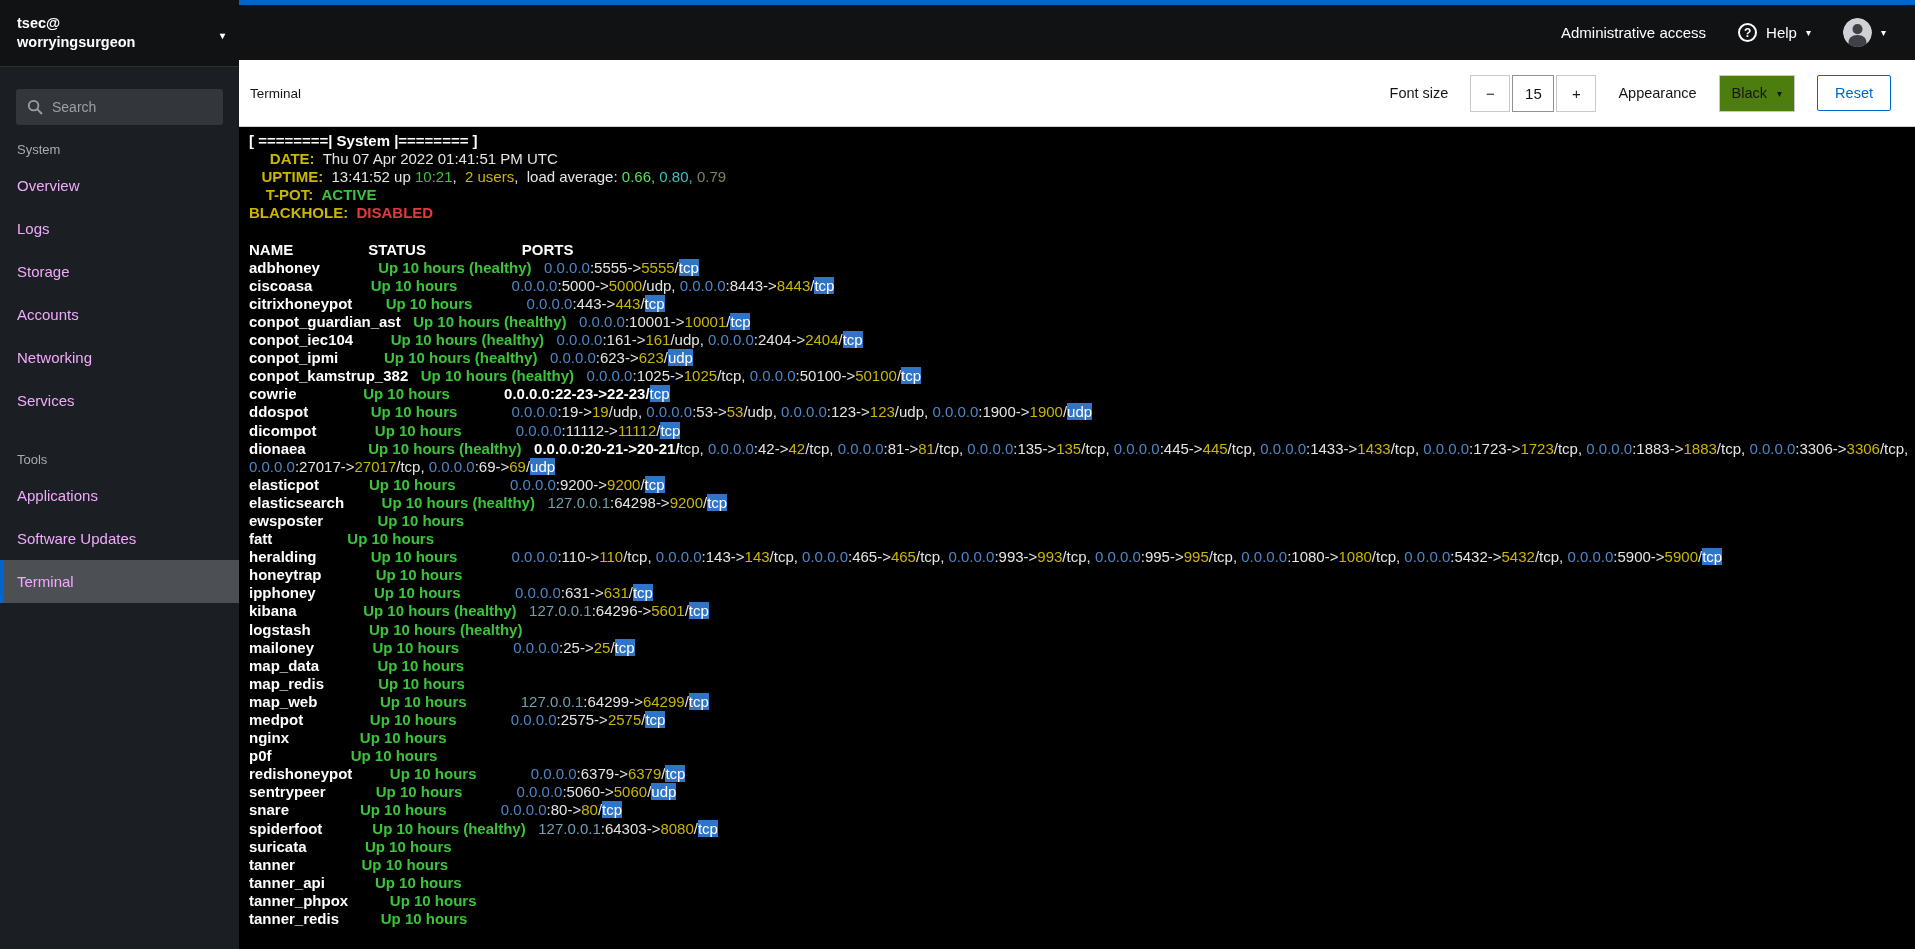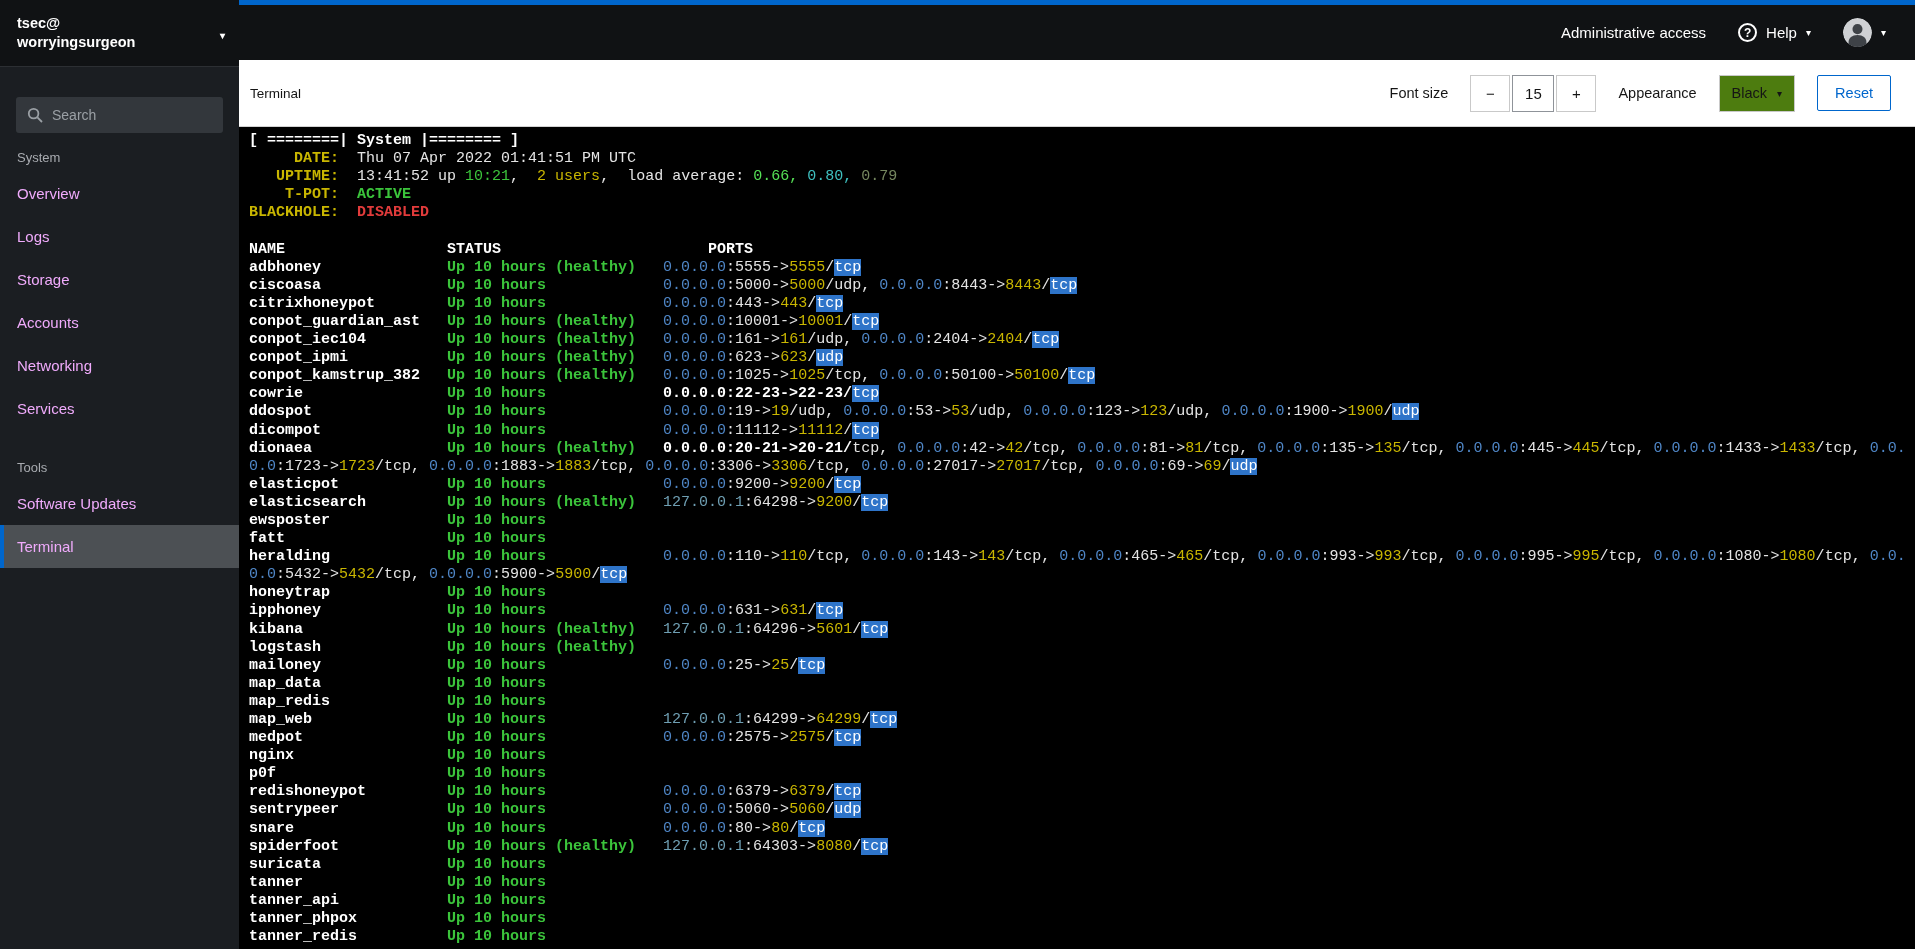--- a/index.html
+++ b/index.html
@@ -23,21 +23,21 @@
     background:var(--masthead-bg,#101214);
     border:none; border-bottom:1px solid #2c2f33;
     color:#fff; font-family:inherit;
     font-size:14.5px; font-weight:700; line-height:19px;
     padding:14px 34px 14px 17px; cursor:pointer;
   }
   .host-switcher .host-line { display:block; }
   .host-switcher .caret { position:absolute; right:14px; top:26px; }
   .caret { font-size:10px; color:inherit; }
 
-  .search-wrap { position:relative; margin:30px 16px 0; }
+  .search-wrap { position:relative; margin:22px 16px 0; }
   .search-input {
     width:100%; height:36px;
     background:#33373c; border:none; border-radius:3px;
     color:#d2d2d2; font-size:14px; font-family:inherit;
     padding:0 10px 0 36px; outline:none;
   }
   .search-input::placeholder { color:#9ba0a5; }
   .search-icon { position:absolute; left:11px; top:10px; }
 
   .nav-section-label { color:#a8abb0; font-size:13px; padding:17px 17px 7px; }
@@ -100,21 +100,21 @@
     height:36px; padding:0 17px; border-radius:2px;
     border:1px solid var(--accent,#0066cc); color:var(--accent,#0066cc);
     background:#fff; font-size:14.5px; cursor:pointer; font-family:inherit;
   }
 
   
   .terminal {
     flex:1; overflow:hidden;
     background:var(--terminal-bg,#000);
     color:var(--term-fg,#e4e4e4);
-    font-family:Liberation Mono, monospace;
+    font-family:Liberation Sans, sans-serif;
     font-size:15px; line-height:18.1px;
     padding:5px 2px 0 10px;
     white-space:pre-wrap; word-break:break-all;
   }
   .tline { min-height:18.1px; }
   .b { font-weight:700; }
   .c-fg { color:var(--term-fg,#e4e4e4); }
   .c-bold { color:#ffffff; font-weight:700; }
   .c-green { color:var(--term-green,#3bc43b); }
   .c-green_bright { color:var(--term-green-bright,#56e056); }
@@ -153,20 +153,21 @@
           <div class="nav-section-label">System</div>
           <a class="nav-item">Overview</a>
           <a class="nav-item">Logs</a>
           <a class="nav-item">Storage</a>
           <a class="nav-item">Accounts</a>
           <a class="nav-item">Networking</a>
           <a class="nav-item">Services</a>
         </div>
         <div class="nav-section">
           <div class="nav-section-label">Tools</div>
+          <a class="nav-item">Applications</a>
           <a class="nav-item">Software Updates</a>
           <a class="nav-item active">Terminal</a>
         </div>
       </nav>
   </aside>
 
   <div class="main">
     <div class="accent-strip"></div>
 
     <header class="masthead">

